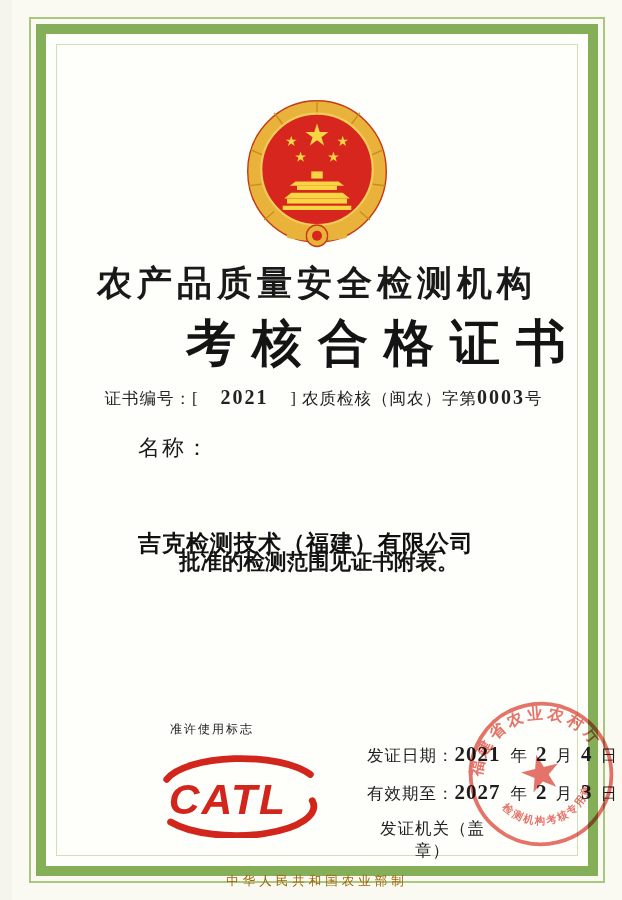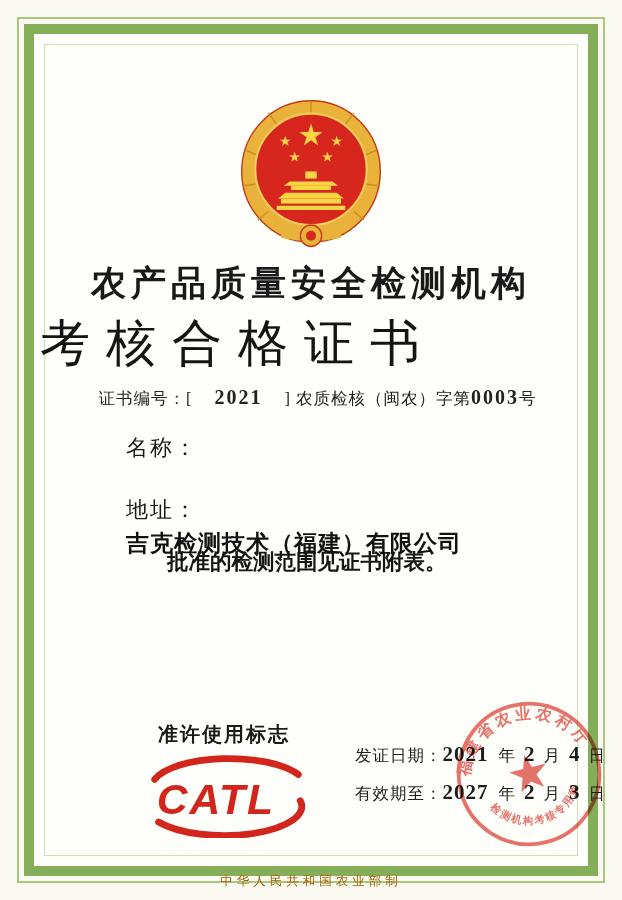--- a/index.html
+++ b/index.html
@@ -4,40 +4,40 @@
 <style>
   * { margin:0; padding:0; box-sizing:border-box; }
   html,body { width:622px; height:900px; }
   body {
     font-family:"Liberation Serif","DejaVu Serif",serif;
     background:#f6f5ec;
     position:relative;
     overflow:hidden;
     color:#1c1c1c;
   }
-  .page { position:absolute; inset:0; background:#fbfaf2; }
+  .page { position:absolute; inset:0; background:#fbfaf2;margin-left:12px; }
   
   .frame-outer { position:absolute; inset:17px; border:2px solid #a9c77f; pointer-events:none; }
   .frame-band  { position:absolute; inset:24px; border:10px solid #84af58; background:#fefefb; pointer-events:none; }
   .frame-inner { position:absolute; inset:44px; border:1px solid #cfe0b8; pointer-events:none; }
 
   .content { position:absolute; inset:40px; }
 
   
   .emblem { position:absolute; left:50%; top:60px; transform:translateX(-50%); width:150px; height:150px; }
 
   
   .title1 {
     position:absolute; top:220px; left:0; right:0;
     text-align:center; font-size:35px; font-weight:900;
     letter-spacing:5px; color:#191919;
   }
   .title2 {
     position:absolute; top:270px; left:0; right:0;
-    text-align:left; font-size:50px; font-weight:400;
+    text-align:right; font-size:50px; font-weight:700;
     letter-spacing:16px; color:#141414;
   }
 
   
   .cert-no {
     position:absolute; top:346px; left:13px; right:0;
     text-align:center; font-size:16.5px; color:#222; letter-spacing:1px;
   }
   .cert-no .digits { font-weight:700; font-size:20px; letter-spacing:2px; }
   .cert-no .year-digits { padding:0 22px; }
@@ -54,21 +54,21 @@
   .body-text {
     position:absolute; top:502px; left:84px; right:66px;
     font-size:21.5px; line-height:40px; font-weight:700;
     text-align:justify; color:#151515;
   }
   .body-text p { text-indent:2em; }
 
   
   .mark-label {
     position:absolute; top:681px; left:118px;
-    font-size:20px; font-weight:700; letter-spacing:2px; color:#1a1a1a;
+    font-size:12px; font-weight:400; letter-spacing:2px; color:#1a1a1a;
   }
   .logo { position:absolute; top:703px; left:105px; width:165px; height:95px; }
 
   
   .dates { position:absolute; top:702px; left:315px; right:44px; font-size:16.5px; color:#1d1d1d; }
   .date-line { display:flex; align-items:baseline; margin-bottom:13px; letter-spacing:1px; white-space:nowrap; }
   .date-line .digit { font-weight:700; font-size:21px; font-family:"Liberation Serif",serif; }
   .date-line .yr { margin-right:10px; }
   .date-line .unit { margin:0 8px; }
   .issuer { text-align:center; padding-right:40px; font-size:16.5px; letter-spacing:1px; margin-top:2px; }
@@ -136,21 +136,20 @@
     <div class="cert-no">
       <span>证书编号：[</span><span class="digits year-digits">2021</span><span>] 农质检核（闽农）字第</span><span class="digits">0003</span><span>号</span>
     </div>
 
     <div class="field-row row-name">
       <span class="field-label">名称：</span>
       <span class="name-value">吉克检测技术（福建）有限公司</span>
     </div>
 
     <div class="field-row row-addr">
-      <span class="field-label">地址：</span>
     </div>
 
     <div class="body-text">
       <p>批准的检测范围见证书附表。</p>
     </div>
 
     <div class="mark-label">准许使用标志</div>
 
     <svg class="logo" viewBox="0 0 170 95">
       <path d="M10,36 A80,30 0 0 1 158,31" fill="none" stroke="#d2251c" stroke-width="7" stroke-linecap="round"></path>
@@ -170,20 +169,21 @@
       </div>
       <div class="date-line">
         <span>有效期至：</span>
         <span class="digit yr">2027</span>
         <span>年</span>
         <span class="digit unit">2</span>
         <span>月</span>
         <span class="digit unit">3</span>
         <span>日</span>
       </div>
+      <div class="issuer">发证机关（盖章）</div>
     </div>
 
     <svg class="seal" viewBox="0 0 160 160">
       <defs>
         <path id="sealTop" d="M 16,86 A 64,64 0 0 1 144,86" fill="none"></path>
         <path id="sealBottom" d="M 30,102 A 56,56 0 0 0 130,102" fill="none"></path>
         <path id="sealStar" d="M0,-1 L0.2245,-0.309 0.9511,-0.309 0.3633,0.118 0.5878,0.809 0,0.382 -0.5878,0.809 -0.3633,0.118 -0.9511,-0.309 -0.2245,-0.309 Z"></path>
       </defs>
       <circle cx="80" cy="80" r="74" fill="none" stroke="#e0544a" stroke-width="4"></circle>
       <use href="#sealStar" transform="translate(80,80) scale(21)" fill="#e0544a"></use>

